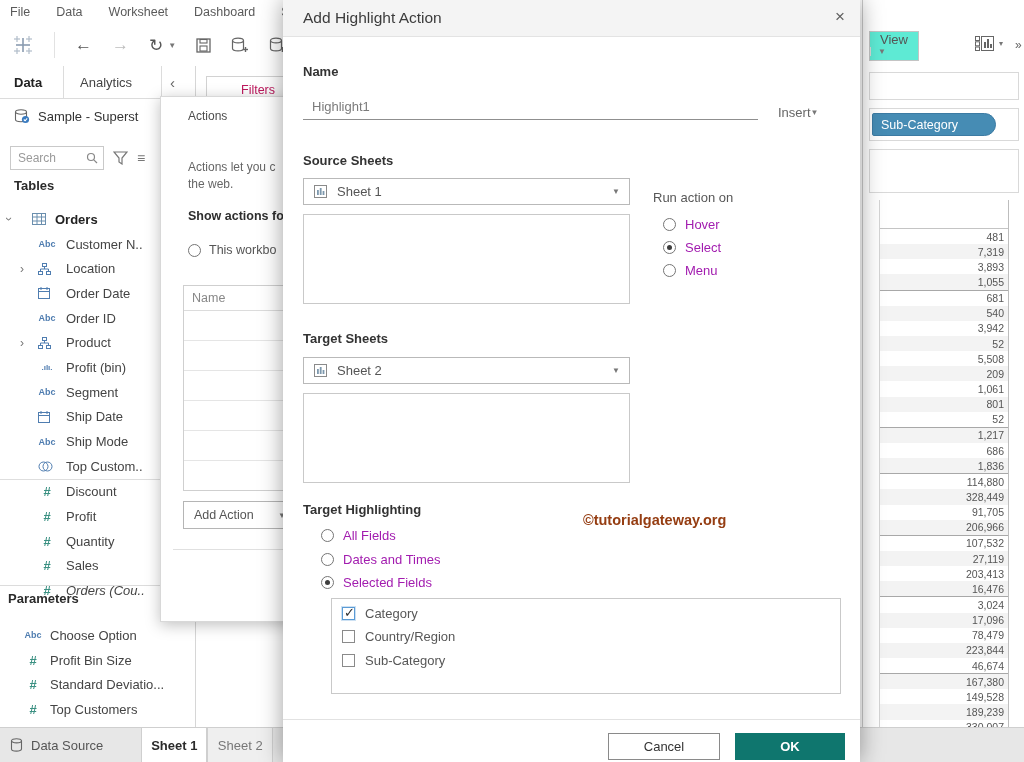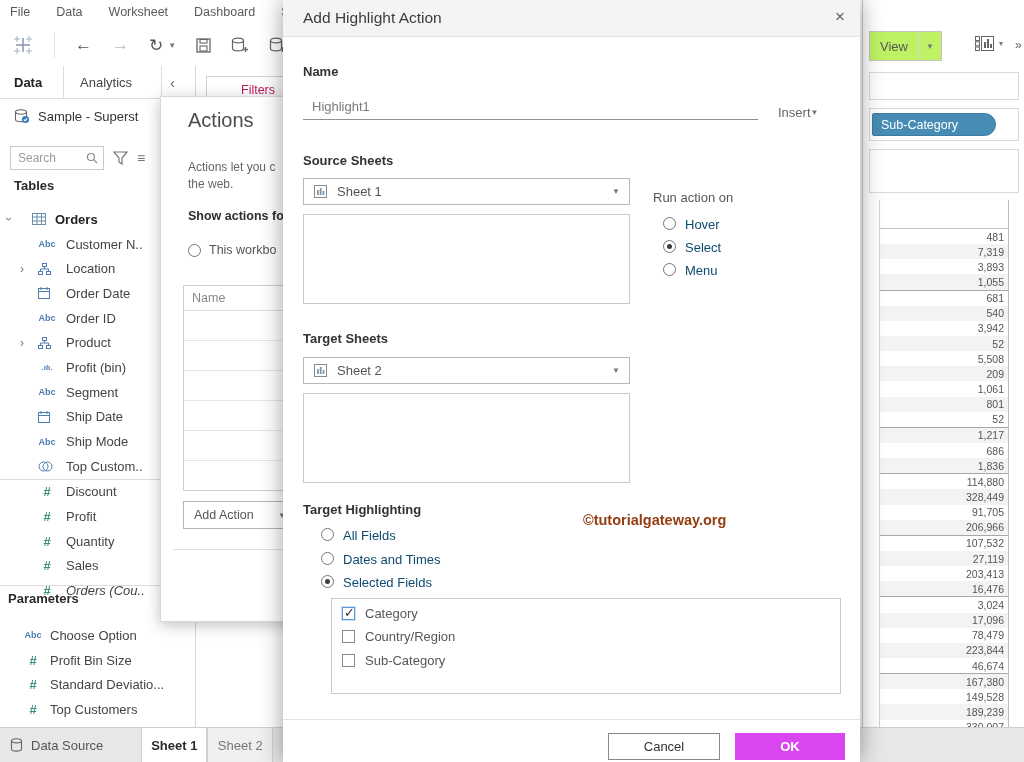--- a/index.html
+++ b/index.html
@@ -48,21 +48,21 @@
   .paramsec{border-top:1px solid #dcdcdc;left:0;top:519px;width:195px;height:1px;}
   .paramlist{left:0;top:557px;width:195px;}
   .paramlist .frow .fic{left:24px;}
   .paramlist .frow .flab{left:50px;}
   
   .filterscard{left:206px;top:76px;width:122px;height:70px;background:#fff;border:1px solid #d2d2d2;z-index:2;}
   .filterscard .t{margin:6px 0 0 34px;font-size:12.5px;color:#be185d;}
   
   .actionswin{left:160px;top:96px;width:150px;height:524px;background:#fff;z-index:5;
               box-shadow:0 3px 14px rgba(0,0,0,.25);border:1px solid #d8d8d8;overflow:hidden;}
-  .aw-title{position:absolute;left:27px;top:12px;font-size:20px;color:#4d4d4d;}
+  .aw-title{position:absolute;left:27px;top:12px;font-size:12px;color:#4d4d4d;}
   .aw-desc{position:absolute;left:27px;top:62px;font-size:12px;color:#666;line-height:17px;white-space:nowrap;}
   .aw-show{position:absolute;left:27px;top:112px;font-size:12.5px;font-weight:bold;color:#2e2e2e;white-space:nowrap;}
   .aw-radio{position:absolute;left:27px;top:146px;display:flex;align-items:center;gap:8px;font-size:12.5px;color:#555;white-space:nowrap;}
   .aw-table{position:absolute;left:22px;top:188px;width:150px;border:1px solid #cfcfcf;}
   .aw-th{height:24px;display:flex;align-items:center;padding-left:8px;font-size:12.5px;color:#888;border-bottom:1px solid #dcdcdc;}
   .aw-tr{height:29px;border-bottom:1px solid #e5e5e5;}
   .aw-tr:last-child{border-bottom:none;}
   .aw-add{position:absolute;left:22px;top:404px;width:112px;height:28px;border:1px solid #b5b5b5;display:flex;
           align-items:center;justify-content:space-between;padding:0 8px 0 10px;font-size:12.5px;color:#555;background:#fff;box-sizing:border-box;}
   .aw-div{position:absolute;left:12px;top:452px;width:160px;height:1px;background:#e0e0e0;}
@@ -77,36 +77,36 @@
               font-size:13px;color:#7b7b7b;display:flex;align-items:flex-end;padding:0 0 5px 9px;box-sizing:border-box;}
   .insert{position:absolute;left:495px;top:105px;display:flex;align-items:center;font-size:13px;color:#666;}
   .ddown{position:absolute;left:20px;width:327px;height:27px;border:1px solid #b9b9b9;display:flex;align-items:center;
          padding:0 9px 0 10px;font-size:13px;color:#555;box-sizing:border-box;background:#fff;}
   .ddown .dlab{margin-left:10px;flex:1;}
   .listbox{position:absolute;left:20px;width:327px;border:1px solid #c9c9c9;background:#fff;box-sizing:border-box;}
   .runlbl{position:absolute;left:370px;top:190px;font-size:13px;color:#575757;}
   .radio{width:13px;height:13px;border:1px solid #757575;border-radius:50%;display:inline-block;position:relative;
          box-sizing:border-box;background:#fff;flex:0 0 13px;}
   .radio.sel::after{content:"";position:absolute;left:3px;top:3px;right:3px;bottom:3px;background:#3d3d3d;border-radius:50%;}
-  .ritem{position:absolute;display:flex;gap:9px;font-size:13px;color:#0c4a6e;}
+  .ritem{position:absolute;display:flex;align-items:center;gap:9px;font-size:13px;color:#a21caf;}
   .cb{width:13px;height:13px;border:1px solid #8a8a8a;display:inline-block;position:relative;box-sizing:border-box;
       background:#fff;flex:0 0 13px;}
   .cb.on{border-color:#5b9bd5;box-shadow:0 0 0 1px #cde1f3;}
   .cb.on::after{content:"\2713";position:absolute;left:1px;top:-3px;font-size:13px;color:#2e2e2e;}
   .fieldbox{position:absolute;left:48px;top:598px;width:510px;height:96px;border:1px solid #c9c9c9;box-sizing:border-box;}
   .citem{position:absolute;left:10px;display:flex;align-items:center;gap:10px;font-size:13px;color:#575757;}
   .watermark{position:absolute;left:300px;top:512px;font-size:14.5px;font-weight:bold;color:#953d12;}
   .btm-div{position:absolute;left:0;top:719px;width:100%;height:1px;background:#e2e2e2;}
   .btn{position:absolute;top:733px;height:27px;display:flex;align-items:center;justify-content:center;
        font-size:13px;box-sizing:border-box;}
   .btn.cancel{left:325px;width:112px;border:1px solid #8a8a8a;background:#fff;color:#333;}
-  .btn.ok{left:452px;width:110px;background:#d946ef;color:#fff;font-weight:bold;}
+  .btn.ok{left:452px;width:110px;background:#0f766e;color:#fff;font-weight:bold;}
   
   .rightpane{left:862px;top:0;width:162px;height:728px;background:#fff;border-left:1px solid #cccccc;}
-  .viewbtn{position:absolute;left:6px;top:31px;height:28px;border:1px solid #c4c4c4;display:flex;align-items:stretch;background:#bef264;}
+  .viewbtn{position:absolute;left:6px;top:31px;height:28px;border:1px solid #c4c4c4;display:flex;align-items:stretch;background:#5eead4;flex-direction:column;}
   .viewbtn .vt{display:flex;align-items:center;padding:0 10px;font-size:13px;color:#555;}
   .viewbtn .vc{display:flex;align-items:center;padding:0 7px;border-left:1px solid #d9d9d9;}
   .showme{position:absolute;left:112px;top:36px;display:flex;align-items:center;gap:5px;}
   .overflow{position:absolute;left:152px;top:38px;font-size:12px;color:#666;}
   .shelf{position:absolute;left:6px;width:150px;border:1px solid #d9d9d9;background:#fff;box-sizing:border-box;}
   .pill{position:absolute;left:2px;top:4px;width:124px;height:23px;background:#468cb4;border:1px solid #3c7ba3;
         border-radius:2px 12px 12px 2px;color:#fff;font-size:12.5px;display:flex;align-items:center;
         padding-left:8px;box-sizing:border-box;white-space:nowrap;}
   .vtable{position:absolute;left:16px;top:200px;width:130px;border-left:1px solid #d5d5d5;border-right:1px solid #bdbdbd;box-sizing:border-box;}
   .vhead{height:28px;border-bottom:1px solid #c4c4c4;background:#fff;}

